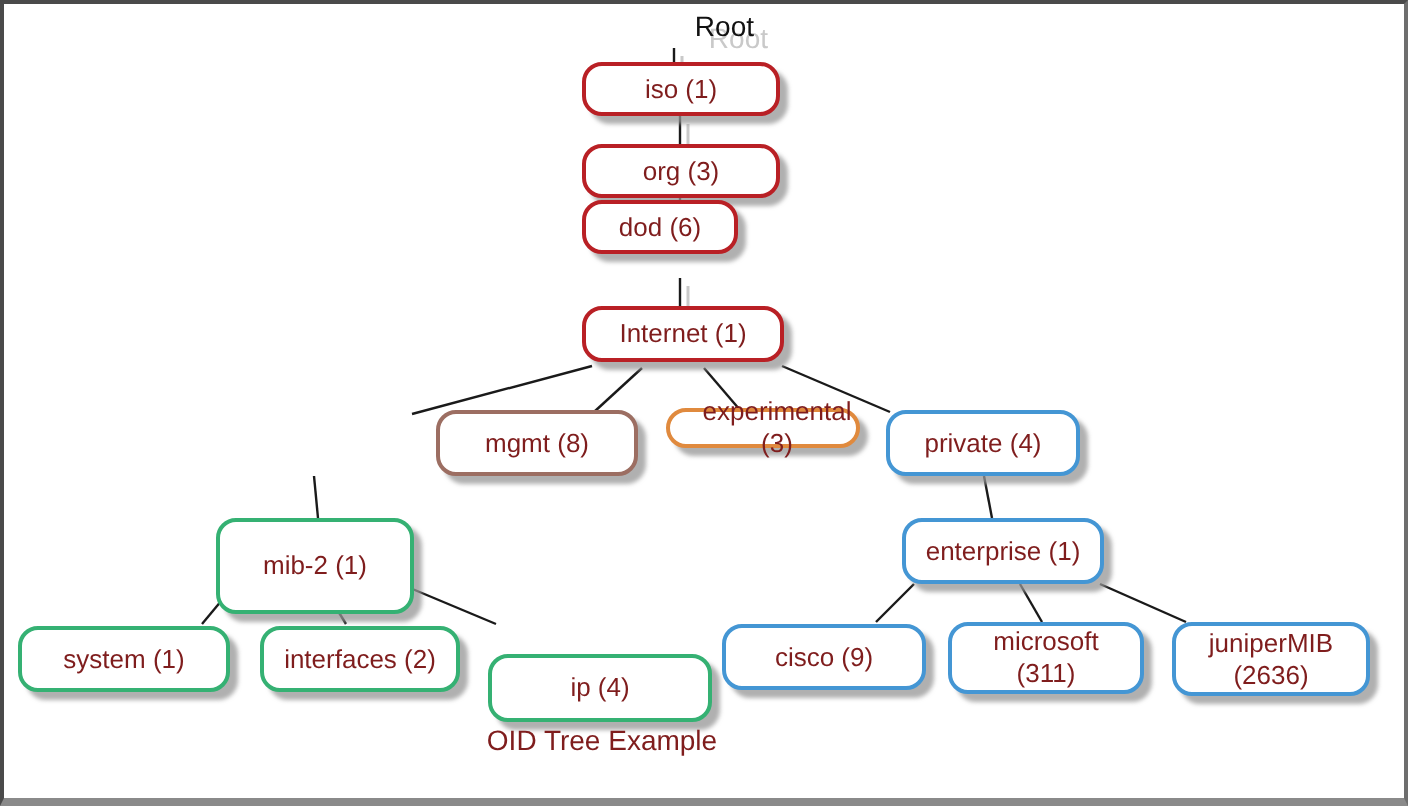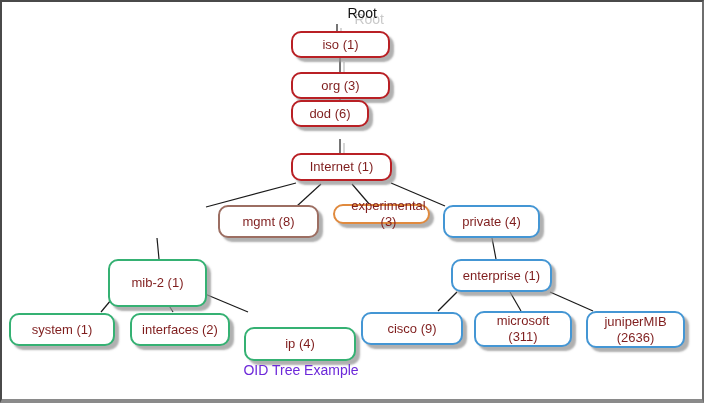--- a/index.html
+++ b/index.html
@@ -13,21 +13,21 @@
     font-size:13px;line-height:1.2;color:#7f1d1d;white-space:pre-line;
     padding:0 2px;box-shadow:4px 4px 2px rgba(150,150,150,0.75);
   }
   .root-label{
     position:absolute;left:297px;top:5px;width:80px;z-index:2;
     text-align:right;font-size:14px;color:#111;
     text-shadow:7px 6px 0 #c9c9c9;
   }
   .caption{
     position:absolute;left:0;top:362px;width:602px;z-index:2;
-    text-align:center;font-size:14px;color:#6d28d9;
+    text-align:center;font-size:14px;color:#7f1d1d;
   }
 </style>
 </head>
 <body>
 
 <div class="stage">
 
   <svg class="wires" viewBox="0 0 704 403" xmlns="http://www.w3.org/2000/svg">
 
     <g stroke="#c9c9c9" stroke-width="1.5">

